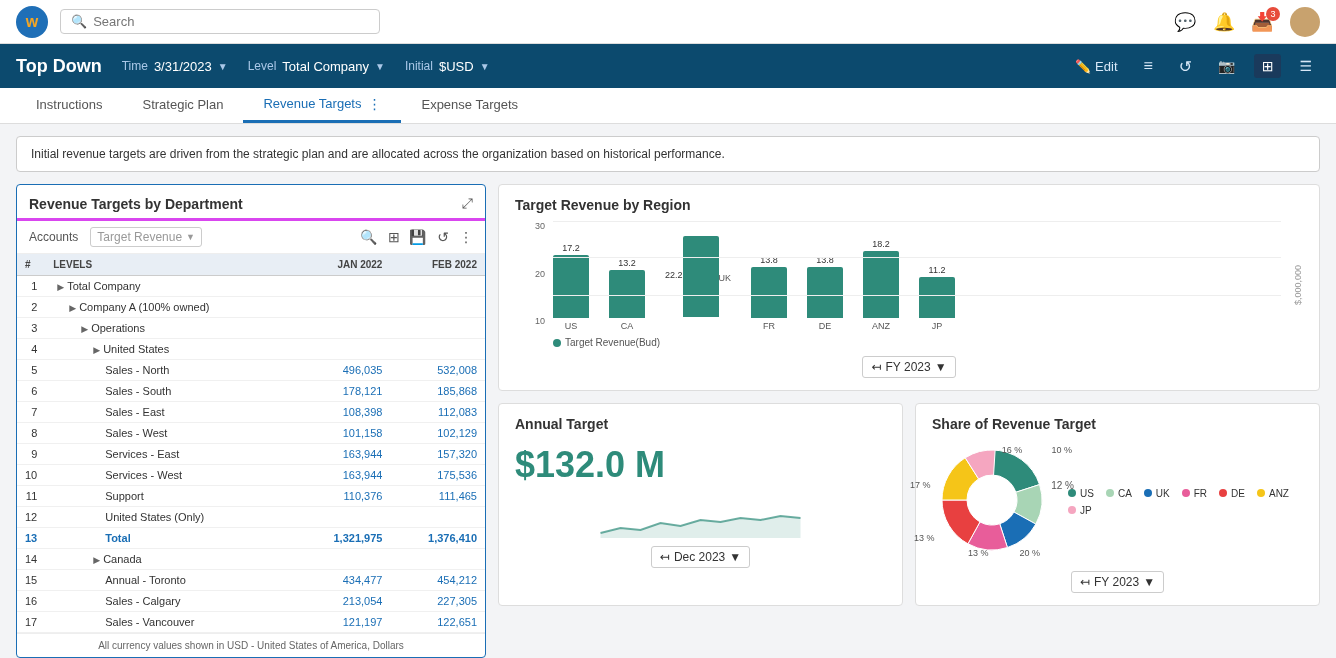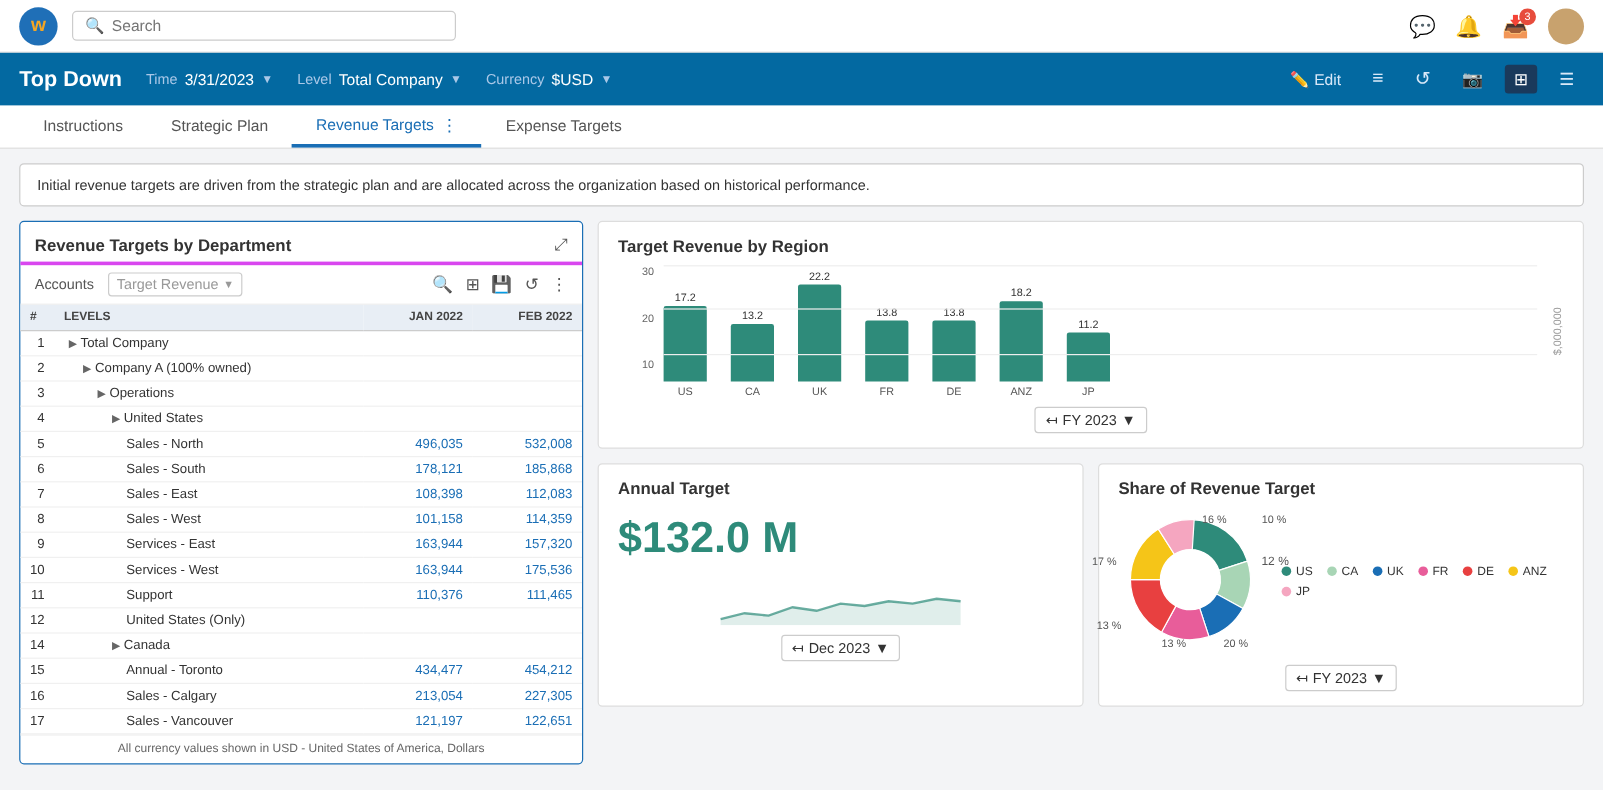--- a/index.html
+++ b/index.html
@@ -46,21 +46,21 @@
     .nav-icon { font-size: 18px; color: #555; cursor: pointer; position: relative; }
     .badge {
       position: absolute; top: -4px; right: -6px;
       background: #e74c3c; color: #fff; border-radius: 50%;
       font-size: 9px; width: 14px; height: 14px; display: flex; align-items: center; justify-content: center;
     }
     .avatar { width: 30px; height: 30px; border-radius: 50%; background: #c8a26e; cursor: pointer; }
 
     
     .blue-toolbar {
-      background: #0369a1;
+      background: #0c4a6e;
       display: flex; align-items: center;
       padding: 0 16px;
       height: 44px;
       color: #fff;
       gap: 20px;
     }
     .toolbar-label { font-size: 18px; font-weight: bold; color: #fff; }
     .toolbar-item {
       display: flex; align-items: center; gap: 6px;
       font-size: 13px; color: #d8e8f8; cursor: pointer;
@@ -239,21 +239,21 @@
     <span class="key">Time</span>
     <span class="val">3/31/2023</span>
     <span class="toolbar-chevron">▼</span>
   </div>
   <div class="toolbar-item">
     <span class="key">Level</span>
     <span class="val">Total Company</span>
     <span class="toolbar-chevron">▼</span>
   </div>
   <div class="toolbar-item">
-    <span class="key">Currency</span>
+    <span class="key">Initial</span>
     <span class="val">$USD</span>
     <span class="toolbar-chevron">▼</span>
   </div>
   <div class="toolbar-right">
     <div class="toolbar-btn">
       <span>✏️</span>
       <span>Edit</span>
     </div>
     <div class="toolbar-btn">
       <span style="font-size:16px;">≡</span>
@@ -380,21 +380,21 @@
     </td>
     <td class="num">108,398</td>
     <td class="num">112,083</td>
   </tr>
           <tr>
     <td class="row-num">8</td>
     <td style="padding-left:60px;">
       Sales - West
     </td>
     <td class="num">101,158</td>
-    <td class="num">114,359</td>
+    <td class="num">102,129</td>
   </tr>
           <tr>
     <td class="row-num">9</td>
     <td style="padding-left:60px;">
       Services - East
     </td>
     <td class="num">163,944</td>
     <td class="num">157,320</td>
   </tr>
           <tr>
@@ -413,20 +413,28 @@
     <td class="num">110,376</td>
     <td class="num">111,465</td>
   </tr>
           <tr>
     <td class="row-num">12</td>
     <td style="padding-left:60px;">
       United States (Only)
     </td>
     <td class="num"></td>
     <td class="num"></td>
+  </tr>
+          <tr class="total-row">
+    <td class="row-num">13</td>
+    <td style="padding-left:60px;">
+      Total
+    </td>
+    <td class="num">1,321,975</td>
+    <td class="num">1,376,410</td>
   </tr>
           <tr>
     <td class="row-num">14</td>
     <td style="padding-left:48px;">
       <span style="font-size:9px;color:#666;margin-right:3px;">▶</span>Canada
     </td>
     <td class="num"></td>
     <td class="num"></td>
   </tr>
           <tr>
@@ -478,21 +486,21 @@
                 <div style="display: flex; flex-direction: column; align-items: center; justify-content: flex-end; height: 100%;">
     <span style="font-size:9px;color:#333;margin-bottom:2px;">17.2</span>
     <div style="background:#2e8b7a;width:36px;height:63px;border-radius:2px 2px 0 0;"></div>
     <span style="font-size:9px;color:#555;margin-top:3px;">US</span>
   </div>
                 <div style="display: flex; flex-direction: column; align-items: center; justify-content: flex-end; height: 100%;">
     <span style="font-size:9px;color:#333;margin-bottom:2px;">13.2</span>
     <div style="background:#2e8b7a;width:36px;height:48px;border-radius:2px 2px 0 0;"></div>
     <span style="font-size:9px;color:#555;margin-top:3px;">CA</span>
   </div>
-                <div style="display: flex; flex-direction: column; align-items: center; justify-content: flex-end; height: 100%;">
+                <div style="display: flex; flex-direction: row; align-items: center; justify-content: flex-end; height: 100%;">
     <span style="font-size:9px;color:#333;margin-bottom:2px;">22.2</span>
     <div style="background:#2e8b7a;width:36px;height:81px;border-radius:2px 2px 0 0;"></div>
     <span style="font-size:9px;color:#555;margin-top:3px;">UK</span>
   </div>
                 <div style="display: flex; flex-direction: column; align-items: center; justify-content: flex-end; height: 100%;">
     <span style="font-size:9px;color:#333;margin-bottom:2px;">13.8</span>
     <div style="background:#2e8b7a;width:36px;height:51px;border-radius:2px 2px 0 0;"></div>
     <span style="font-size:9px;color:#555;margin-top:3px;">FR</span>
   </div>
                 <div style="display: flex; flex-direction: column; align-items: center; justify-content: flex-end; height: 100%;">
@@ -504,20 +512,24 @@
     <span style="font-size:9px;color:#333;margin-bottom:2px;">18.2</span>
     <div style="background:#2e8b7a;width:36px;height:67px;border-radius:2px 2px 0 0;"></div>
     <span style="font-size:9px;color:#555;margin-top:3px;">ANZ</span>
   </div>
                 <div style="display: flex; flex-direction: column; align-items: center; justify-content: flex-end; height: 100%;">
     <span style="font-size:9px;color:#333;margin-bottom:2px;">11.2</span>
     <div style="background:#2e8b7a;width:36px;height:41px;border-radius:2px 2px 0 0;"></div>
     <span style="font-size:9px;color:#555;margin-top:3px;">JP</span>
   </div>
               </div>
+          </div>
+          <div style="display:flex;align-items:center;gap:4px;margin-top:6px;font-size:10px;color:#555;">
+            <span style="display:inline-block;width:8px;height:8px;border-radius:50%;background:#2e8b7a;"></span>
+            <span>Target Revenue(Bud)</span>
           </div>
         </div>
         <div style="display:flex;flex-direction:column;justify-content:center;align-items:center;font-size:9px;color:#999;writing-mode:vertical-lr;transform:rotate(180deg);padding-right:4px;">
           <span>$,000,000</span>
         </div>
       </div>
       <div class="chart-footer">
         <div class="fy-selector">
           <span>↤</span>
           <span>FY 2023</span>

